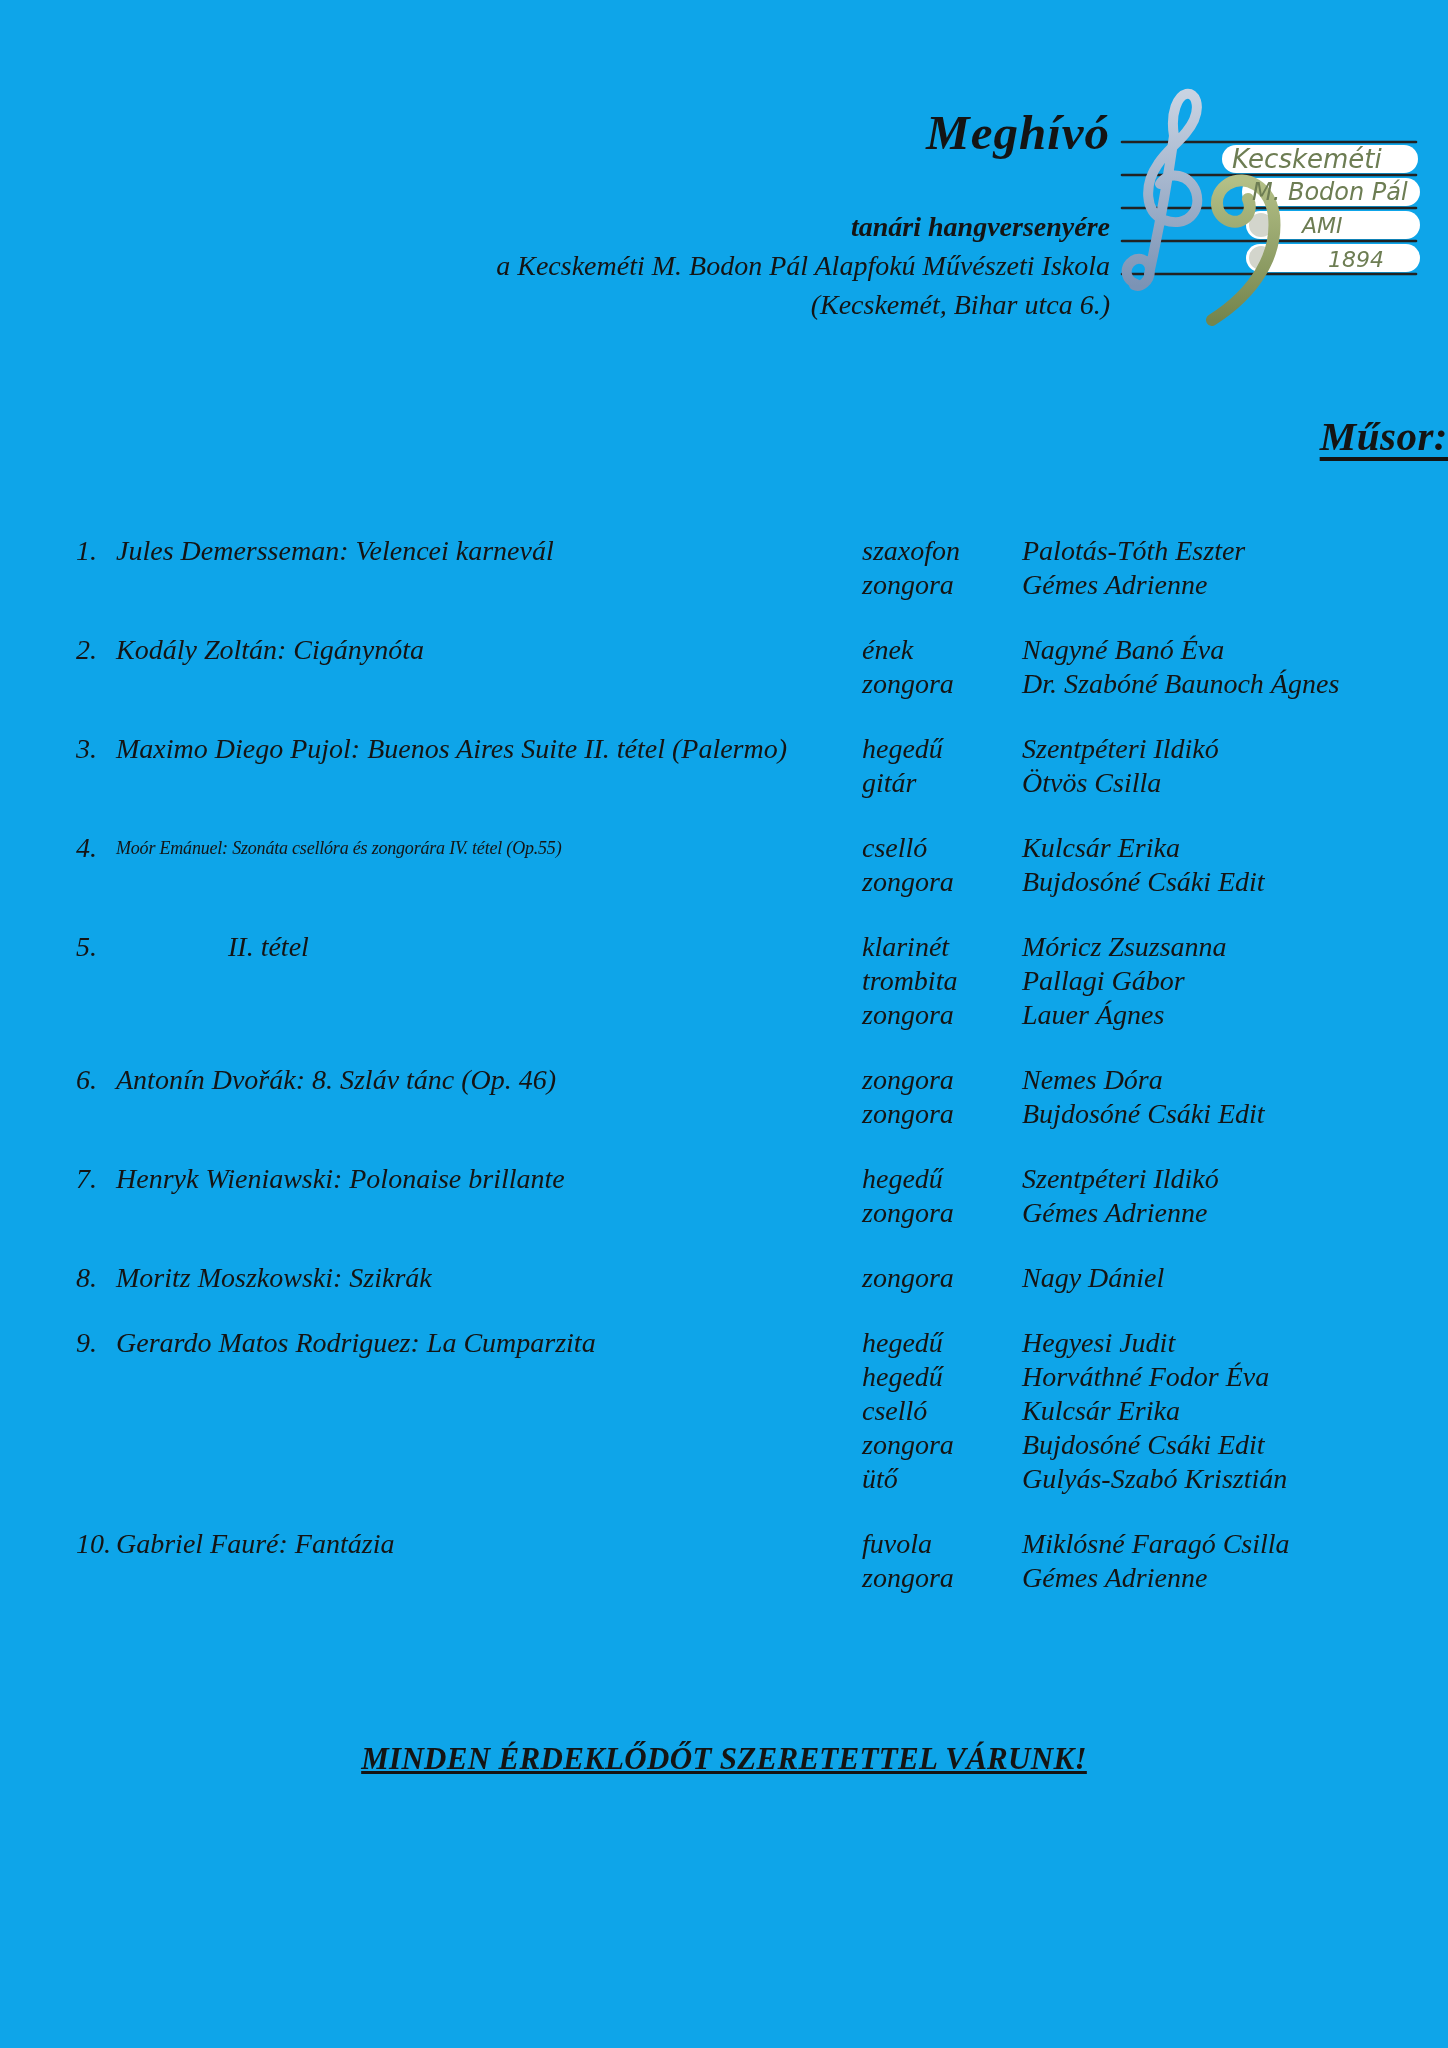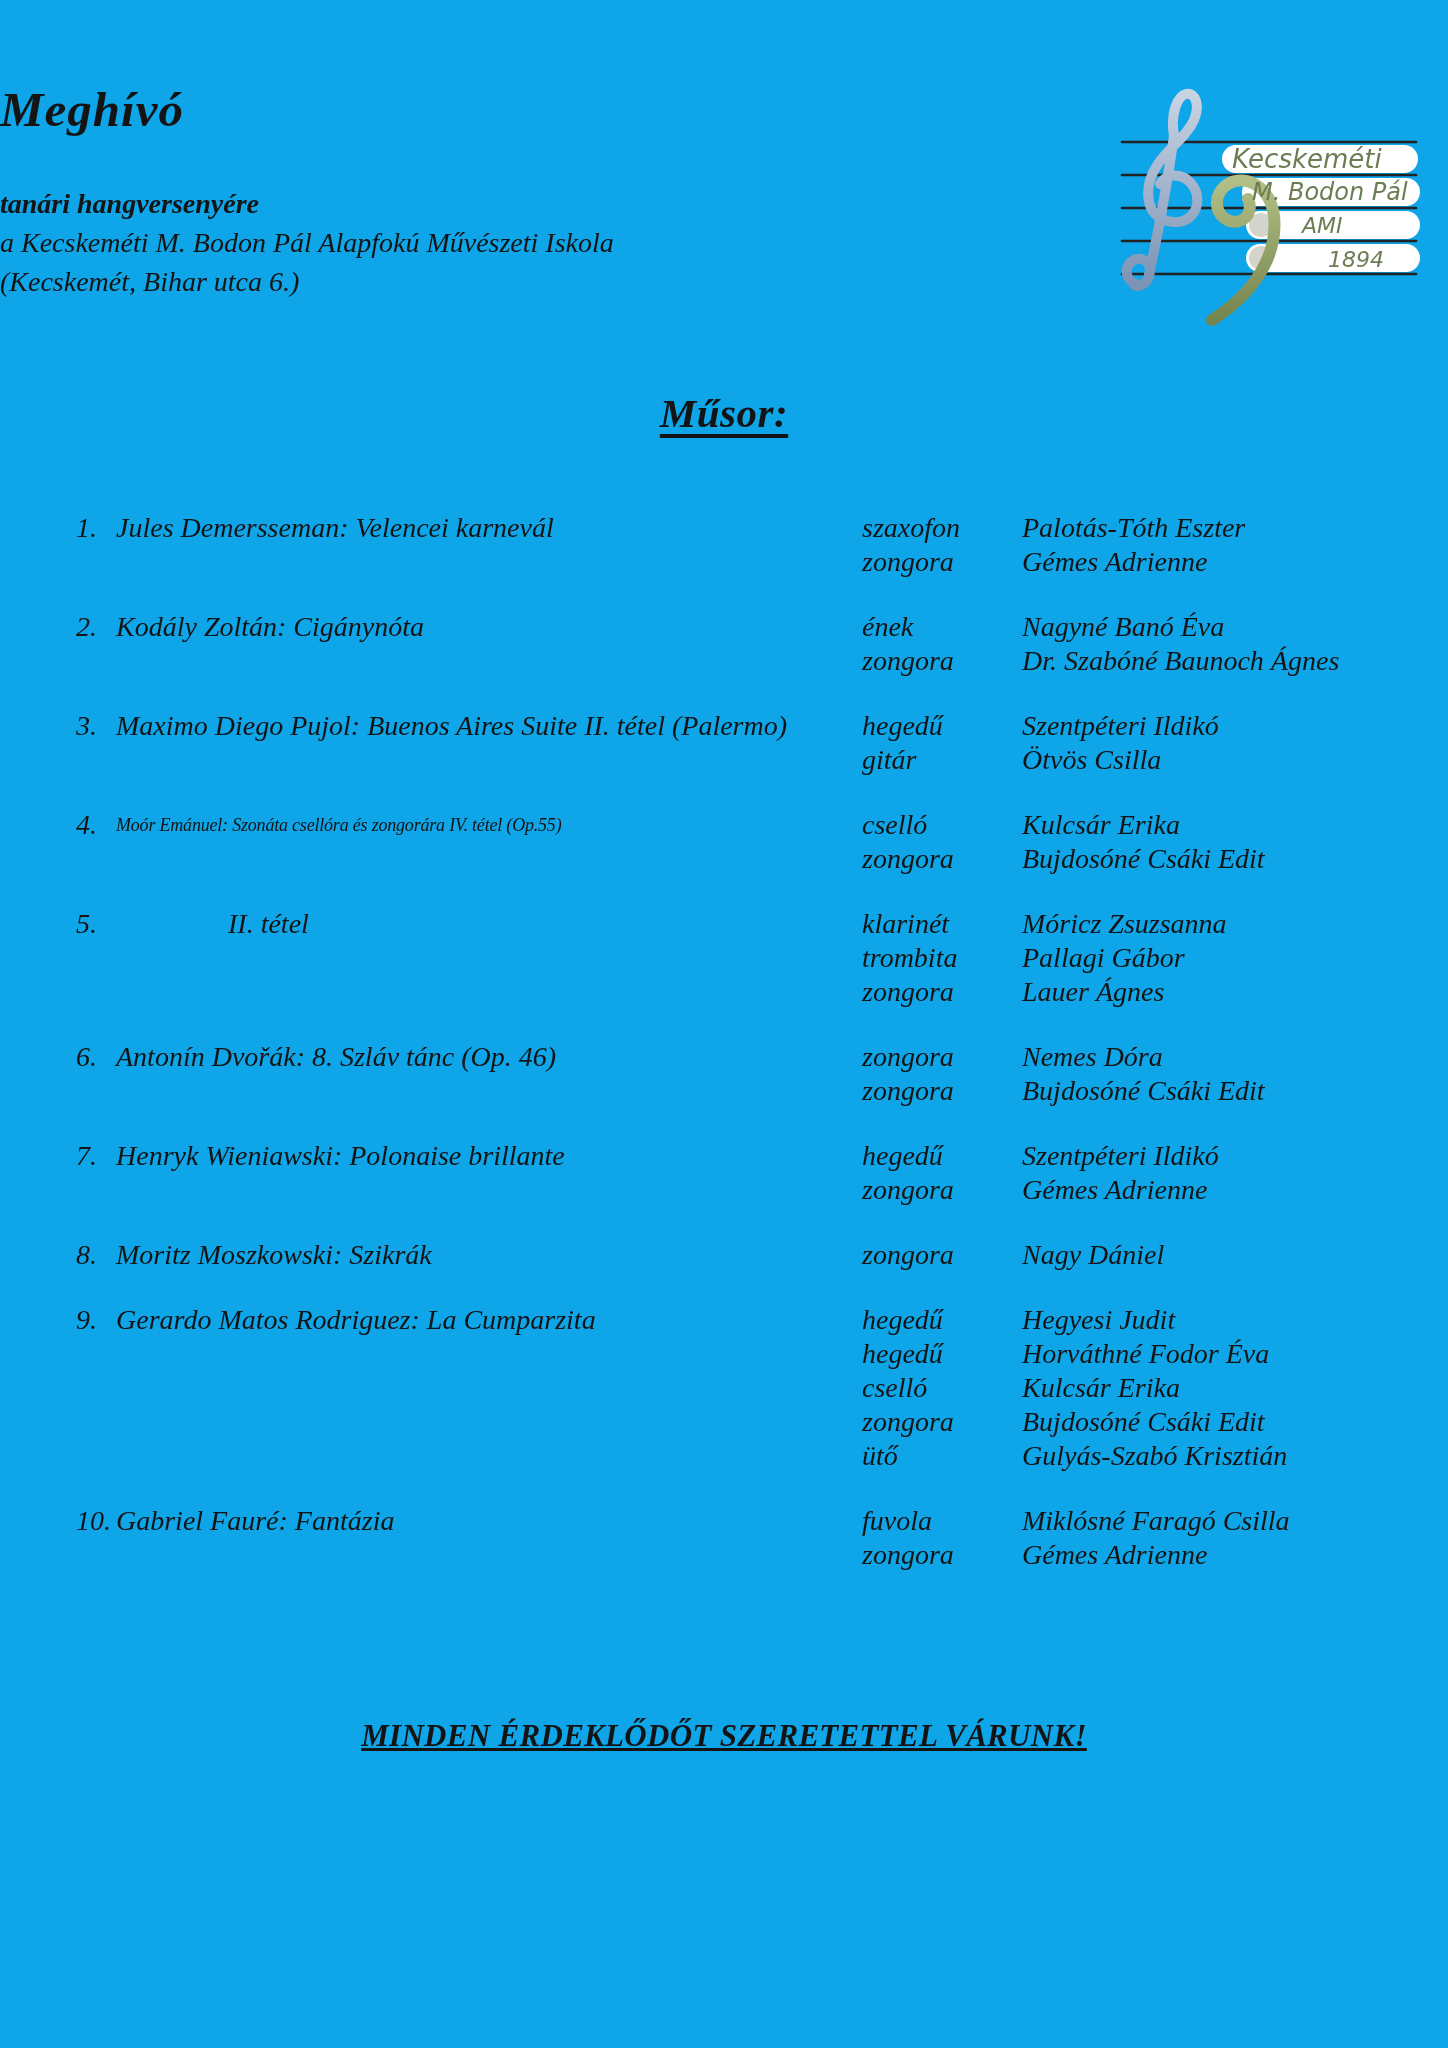--- a/index.html
+++ b/index.html
@@ -14,28 +14,28 @@
   .page { position:relative; width:1448px; height:2048px; background:#0ea5e9; }
 
   
   .logo { position:absolute; left:1116px; top:84px; width:308px; height:242px; }
   .logo text {
     font-family:"DejaVu Sans", sans-serif;
     font-style:italic;
   }
 
   
-  .header { padding-top:81px; width:1110px; text-align:left; }
+  .header { padding-top:104px; width:1110px; text-align:right; }
   .doc-title { font-size:49px; font-weight:700; margin:0; letter-spacing:1px; }
   .header-lines { margin-top:46px; }
   .hline { font-size:28px; line-height:39px; }
   .b { font-weight:700; }
 
   
-  .musor-wrap { margin-top:88px; width:1448px; text-align:center; }
+  .musor-wrap { margin-top:88px; width:1448px; text-align:right; }
   .musor {
     font-size:41px; font-weight:700;
     text-decoration:underline;
     text-decoration-thickness:4px;
     text-underline-offset:7px;
     letter-spacing:0.5px;
   }
 
   
   .program { margin:74px 28px 0 76px; font-size:28px; line-height:34px; }

